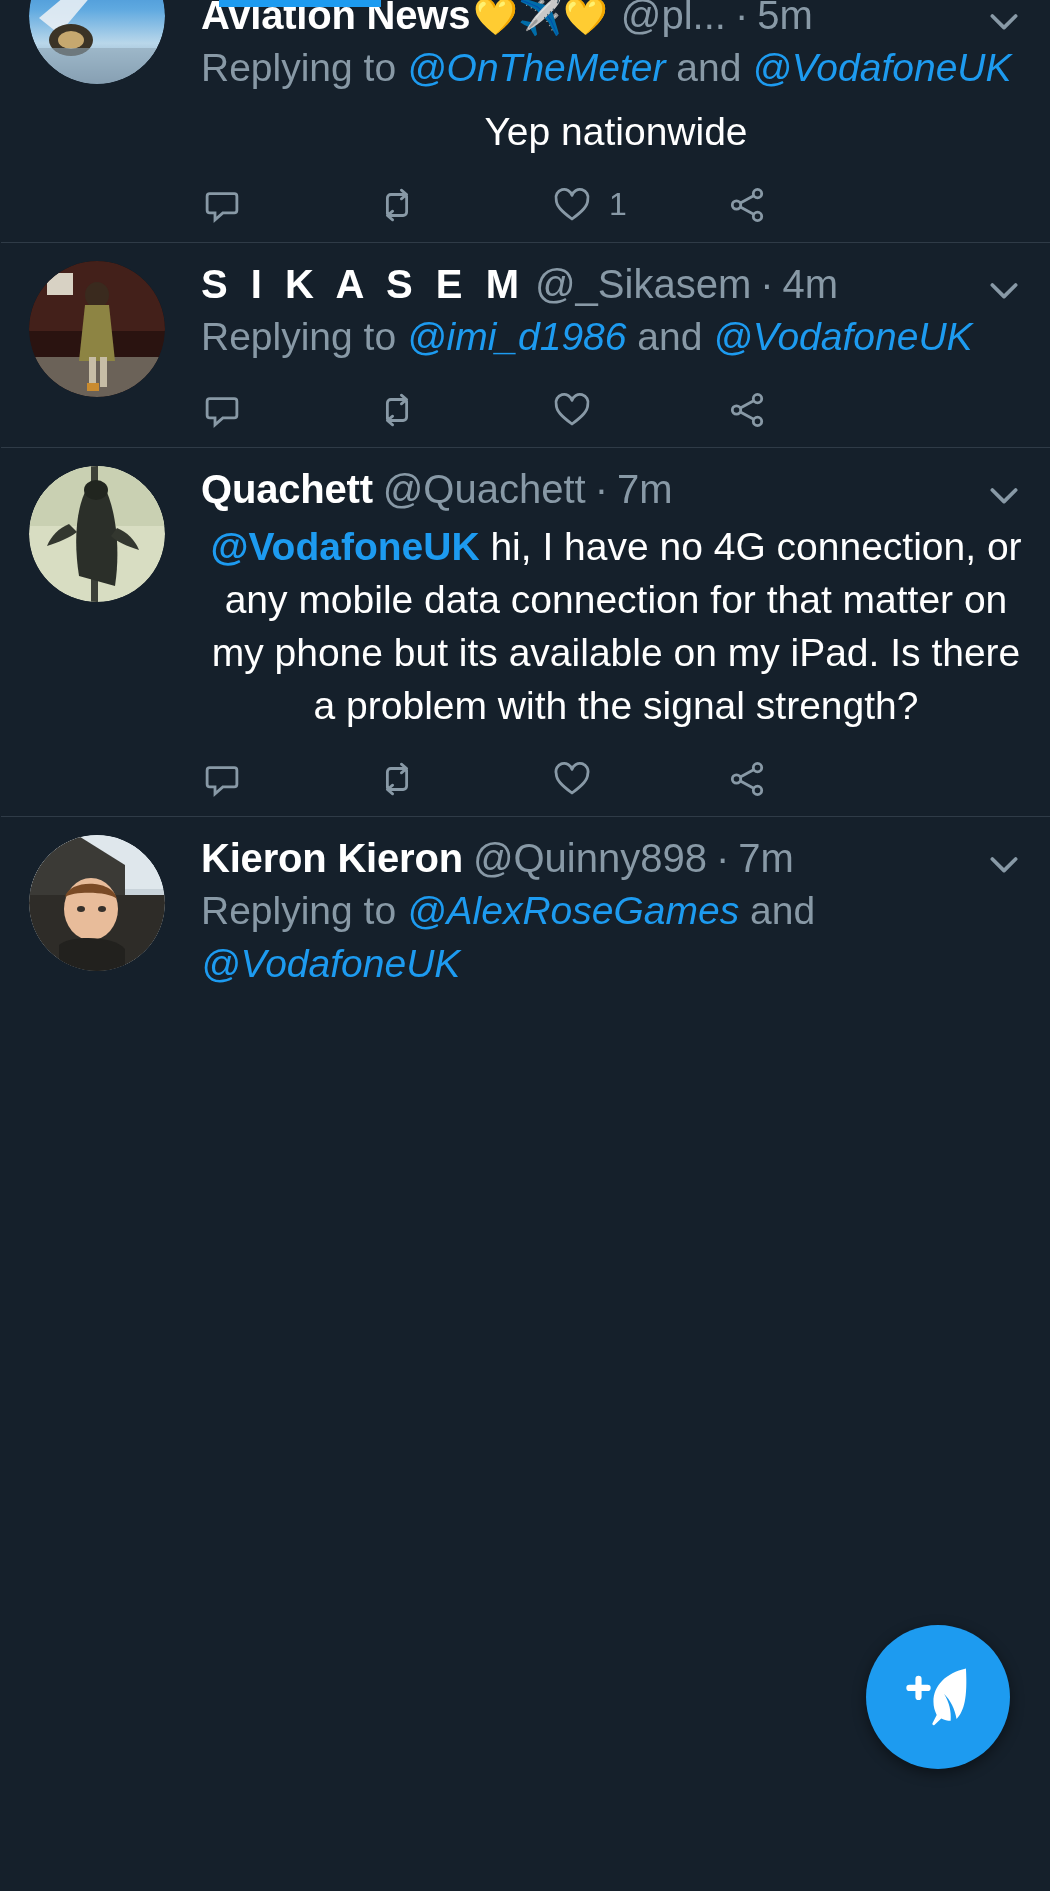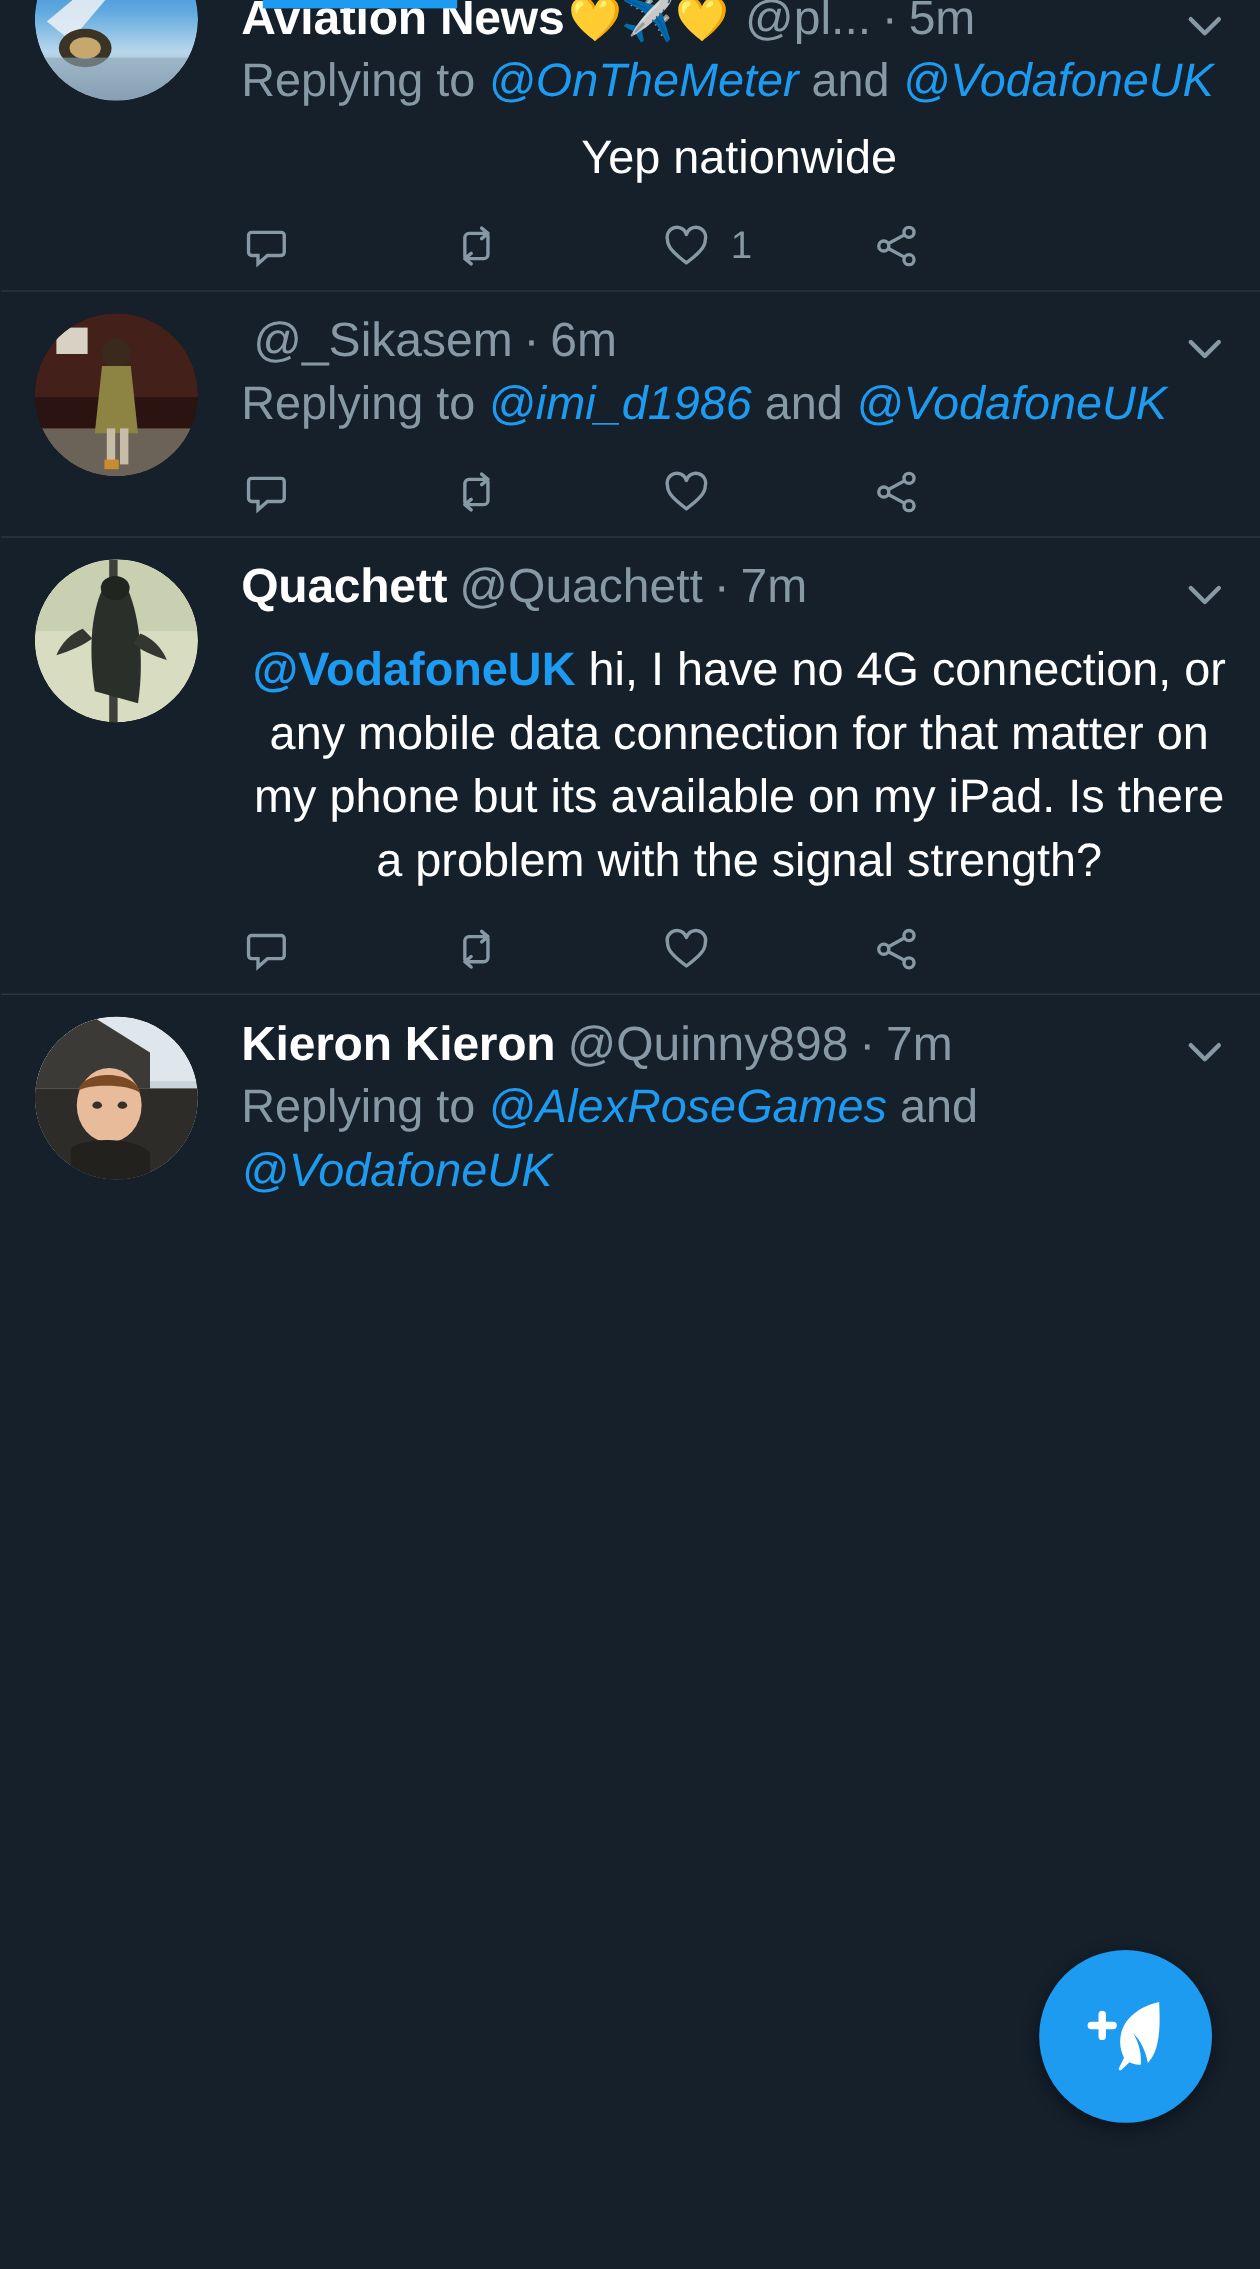--- a/index.html
+++ b/index.html
@@ -195,23 +195,24 @@
               <path d="M56 44 L80 44 L86 100 L50 100 Z" fill="#8d8443"></path>
               <rect x="60" y="96" width="7" height="30" fill="#c7bda6"></rect>
               <rect x="71" y="96" width="7" height="30" fill="#c7bda6"></rect>
               <rect x="58" y="122" width="12" height="8" fill="#c98b2f"></rect>
             </g>
           </svg>
         </div>
       </div>
       <div class="body-col">
         <div class="head-line">
+          <span class="name spaced">S I K A S E M</span>
           <span class="handle">@_Sikasem</span>
           <span class="dot">·</span>
-          <span class="time">6m</span>
+          <span class="time">4m</span>
         </div>
         <div class="chevron">
           <svg viewBox="0 0 24 24">
             <path d="M5 9 L12 16 L19 9" fill="none" stroke="#8899a6" stroke-width="2.2" stroke-linecap="round" stroke-linejoin="round"></path>
           </svg>
         </div>
         <div class="replying">
           <span>Replying to </span><span class="mention">@imi_d1986</span><span> and </span><span class="mention">@VodafoneUK</span>
         </div>
         <div class="actions">
@@ -271,21 +272,21 @@
           <span class="name">Quachett</span>
           <span class="handle">@Quachett</span>
           <span class="dot">·</span>
           <span class="time">7m</span>
         </div>
         <div class="chevron">
           <svg viewBox="0 0 24 24">
             <path d="M5 9 L12 16 L19 9" fill="none" stroke="#8899a6" stroke-width="2.2" stroke-linecap="round" stroke-linejoin="round"></path>
           </svg>
         </div>
-        <div class="tweet-text" style="margin-top:20px;"><span class="mention">@VodafoneUK</span><span> hi, I have no 4G connection, or any mobile data connection for that matter on my phone but its available on my iPad. Is there a problem with the signal strength?</span></div>
+        <div class="tweet-text" style="margin-top:8px;"><span class="mention">@VodafoneUK</span><span> hi, I have no 4G connection, or any mobile data connection for that matter on my phone but its available on my iPad. Is there a problem with the signal strength?</span></div>
         <div class="actions">
           <div class="action">
             <svg viewBox="0 0 24 24">
                 <path d="M5 5.5 h14 a1.5 1.5 0 0 1 1.5 1.5 v8 a1.5 1.5 0 0 1 -1.5 1.5 h-6.5 l-4.5 4 v-4 h-3 a1.5 1.5 0 0 1 -1.5 -1.5 v-8 a1.5 1.5 0 0 1 1.5 -1.5 z" stroke-width="1.6"></path>
               </svg>
             <span class="count"></span>
           </div>
           <div class="action">
             <svg viewBox="0 0 24 24">
                 <path d="M6.5 17 v-9 a2 2 0 0 1 2 -2 h8 M14.5 3.5 L17.5 6 L14.5 8.5 M17.5 7 v9 a2 2 0 0 1 -2 2 h-8 M9.5 20.5 L6.5 18 L9.5 15.5" stroke-width="1.6" stroke-linecap="round" stroke-linejoin="round"></path>

